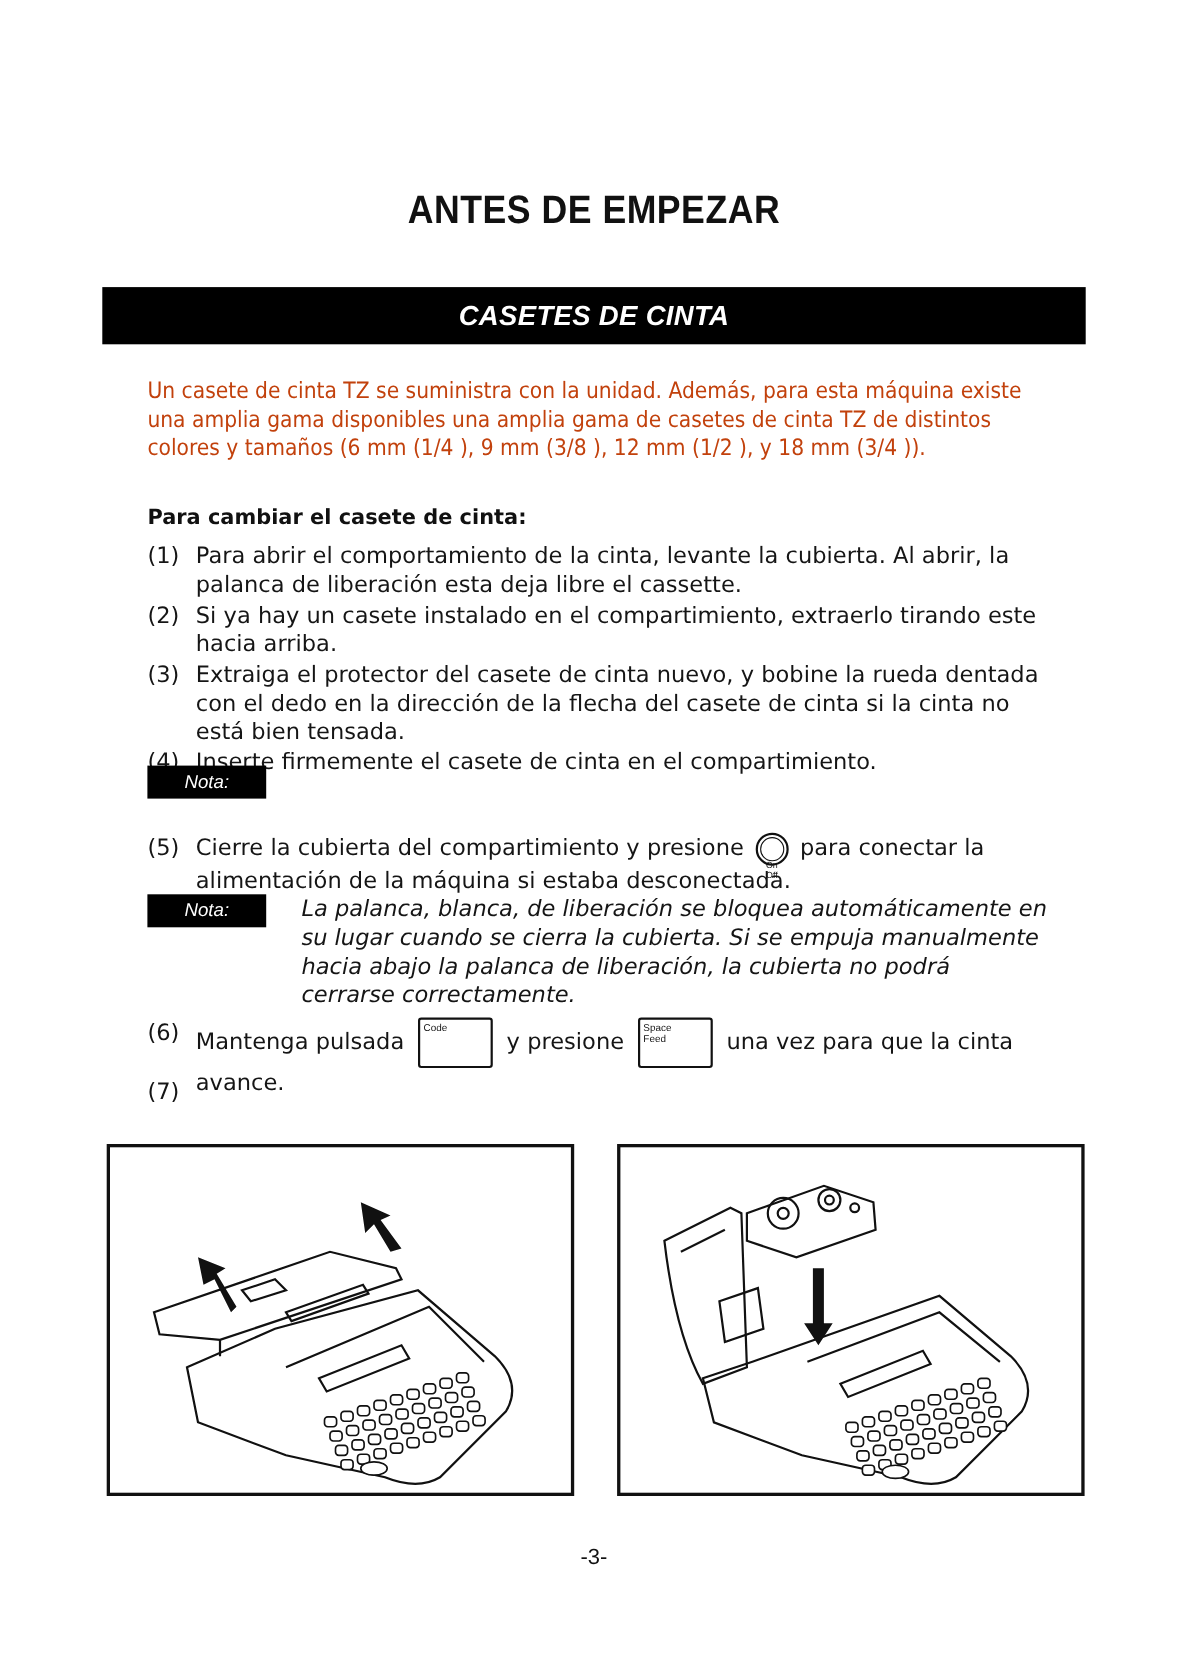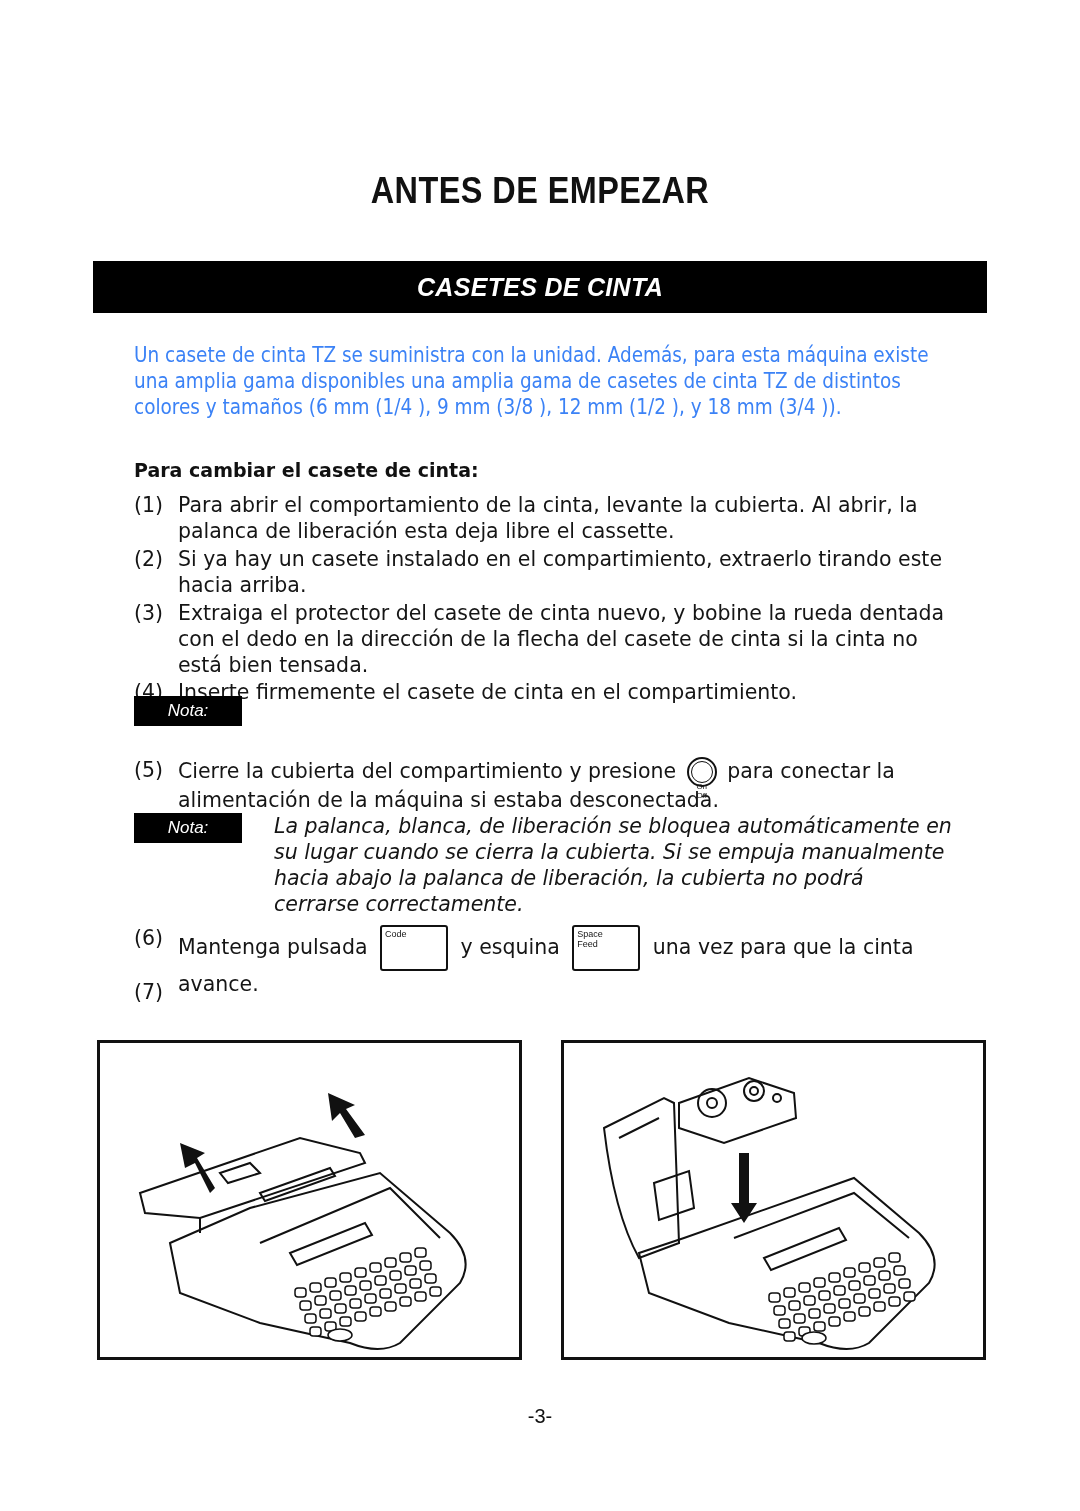--- a/index.html
+++ b/index.html
@@ -15,21 +15,21 @@
   .section-bar {
     position: absolute; left: 93px; top: 261px; width: 894px; height: 52px;
     background: #000; color: #fff; display: flex; align-items: center; justify-content: center;
   }
   .section-bar span {
     font-style: italic; font-size: 25px; font-weight: bold; letter-spacing: 0.3px; text-align: center;
   }
   .text {
     position: absolute; left: 134px; width: 820px;
     font-size: 20.5px; line-height: 26px; font-family: "DejaVu Sans", sans-serif;
-    font-stretch: condensed; color: #3b82f6;
+    font-stretch: condensed; color: #c2410c;
   }
   .intro { top: 342px; transform-origin: left top; }
   .sub { position: absolute; left: 134px; top: 459px; font-size: 19px; font-weight: bold; font-family: "DejaVu Sans", sans-serif; }
   .step {
     position: absolute; left: 134px; width: 820px; font-size: 20.5px; line-height: 26px;
     font-family: "DejaVu Sans", sans-serif; color: #151515; padding-left: 44px; box-sizing: border-box;
   }
   .step .num { position: absolute; left: 0; top: 0; }
   .note {
     position: absolute; left: 134px; width: 820px; font-size: 20.5px; line-height: 26px;
@@ -113,21 +113,21 @@
   <span>La palanca, blanca, de liberación se bloquea automáticamente en su lugar cuando se cierra la cubierta.</span>
   <span class="u">Si se empuja manualmente hacia abajo la palanca de liberación, la cubierta no podrá cerrarse correctamente.</span>
 </div>
 
 <div class="step" style="top:925px;">
   <span class="num">(6)</span>
   <span>Mantenga pulsada</span>
   <span class="key">
     <span class="k1">Code</span>
   </span>
-  <span>y esquina</span>
+  <span>y presione</span>
   <span class="key">
     <span class="k1">Space</span>
     <span class="k2">Feed</span>
   </span>
   <span>una vez para que la cinta avance.</span>
 </div>
 
 <div class="step" style="top:979px;">
   <span class="num">(7)</span>
 </div>

